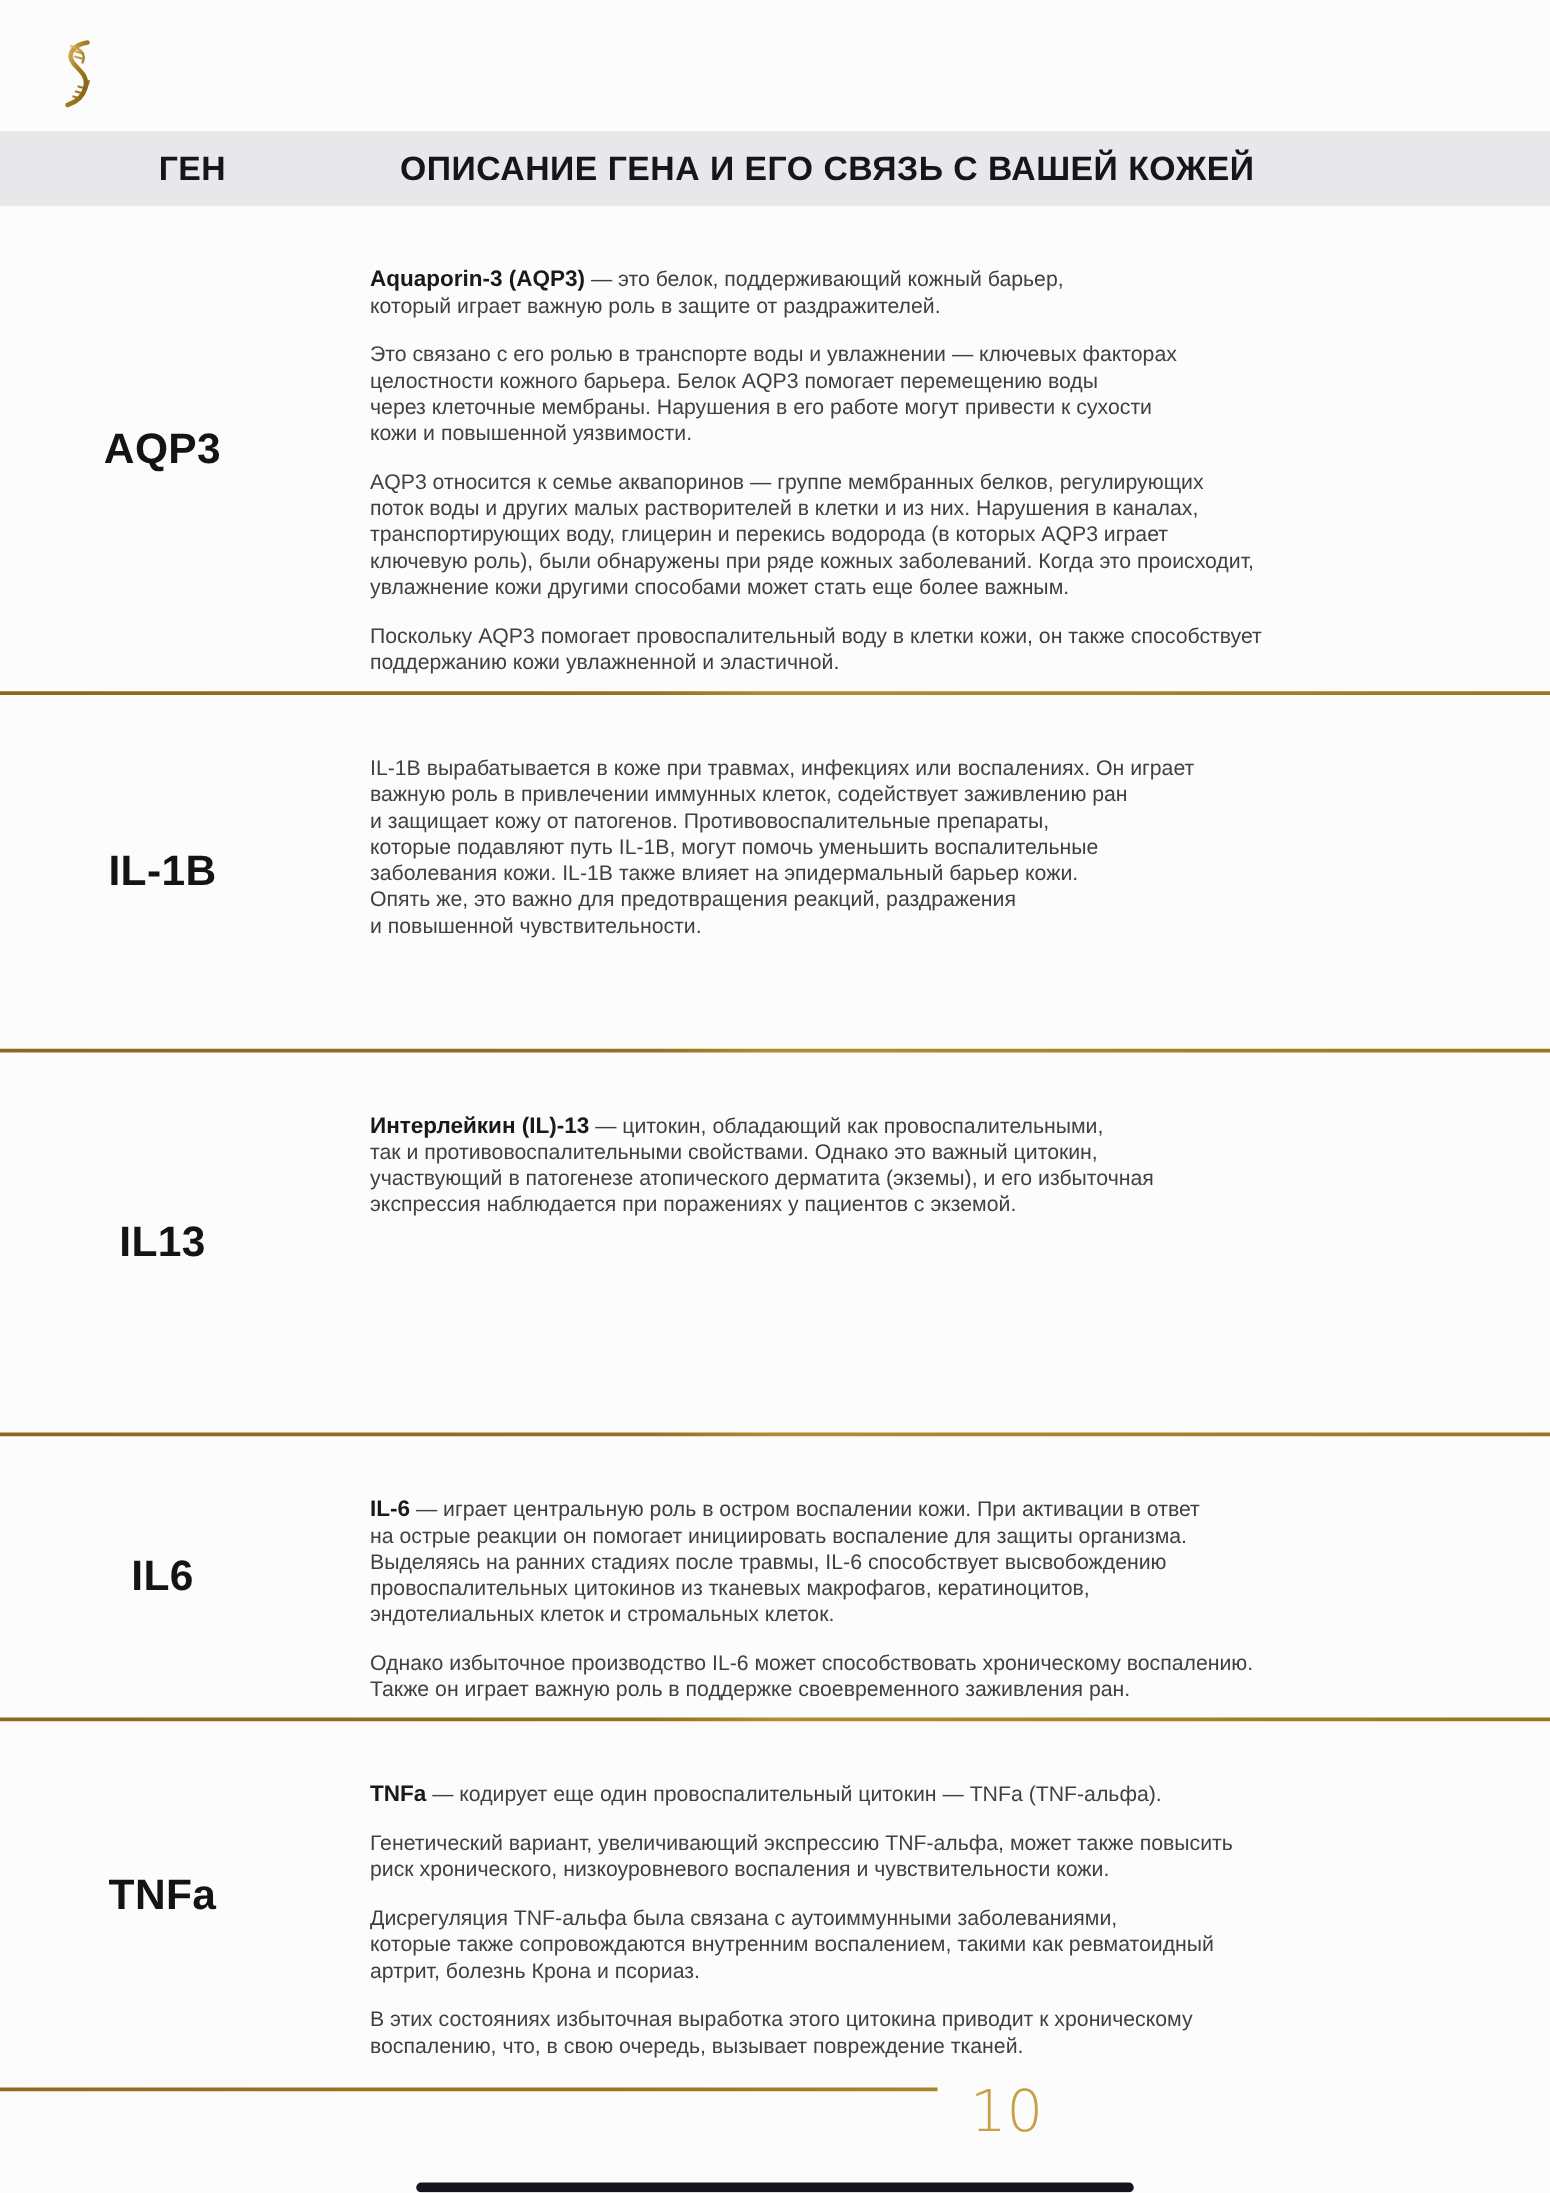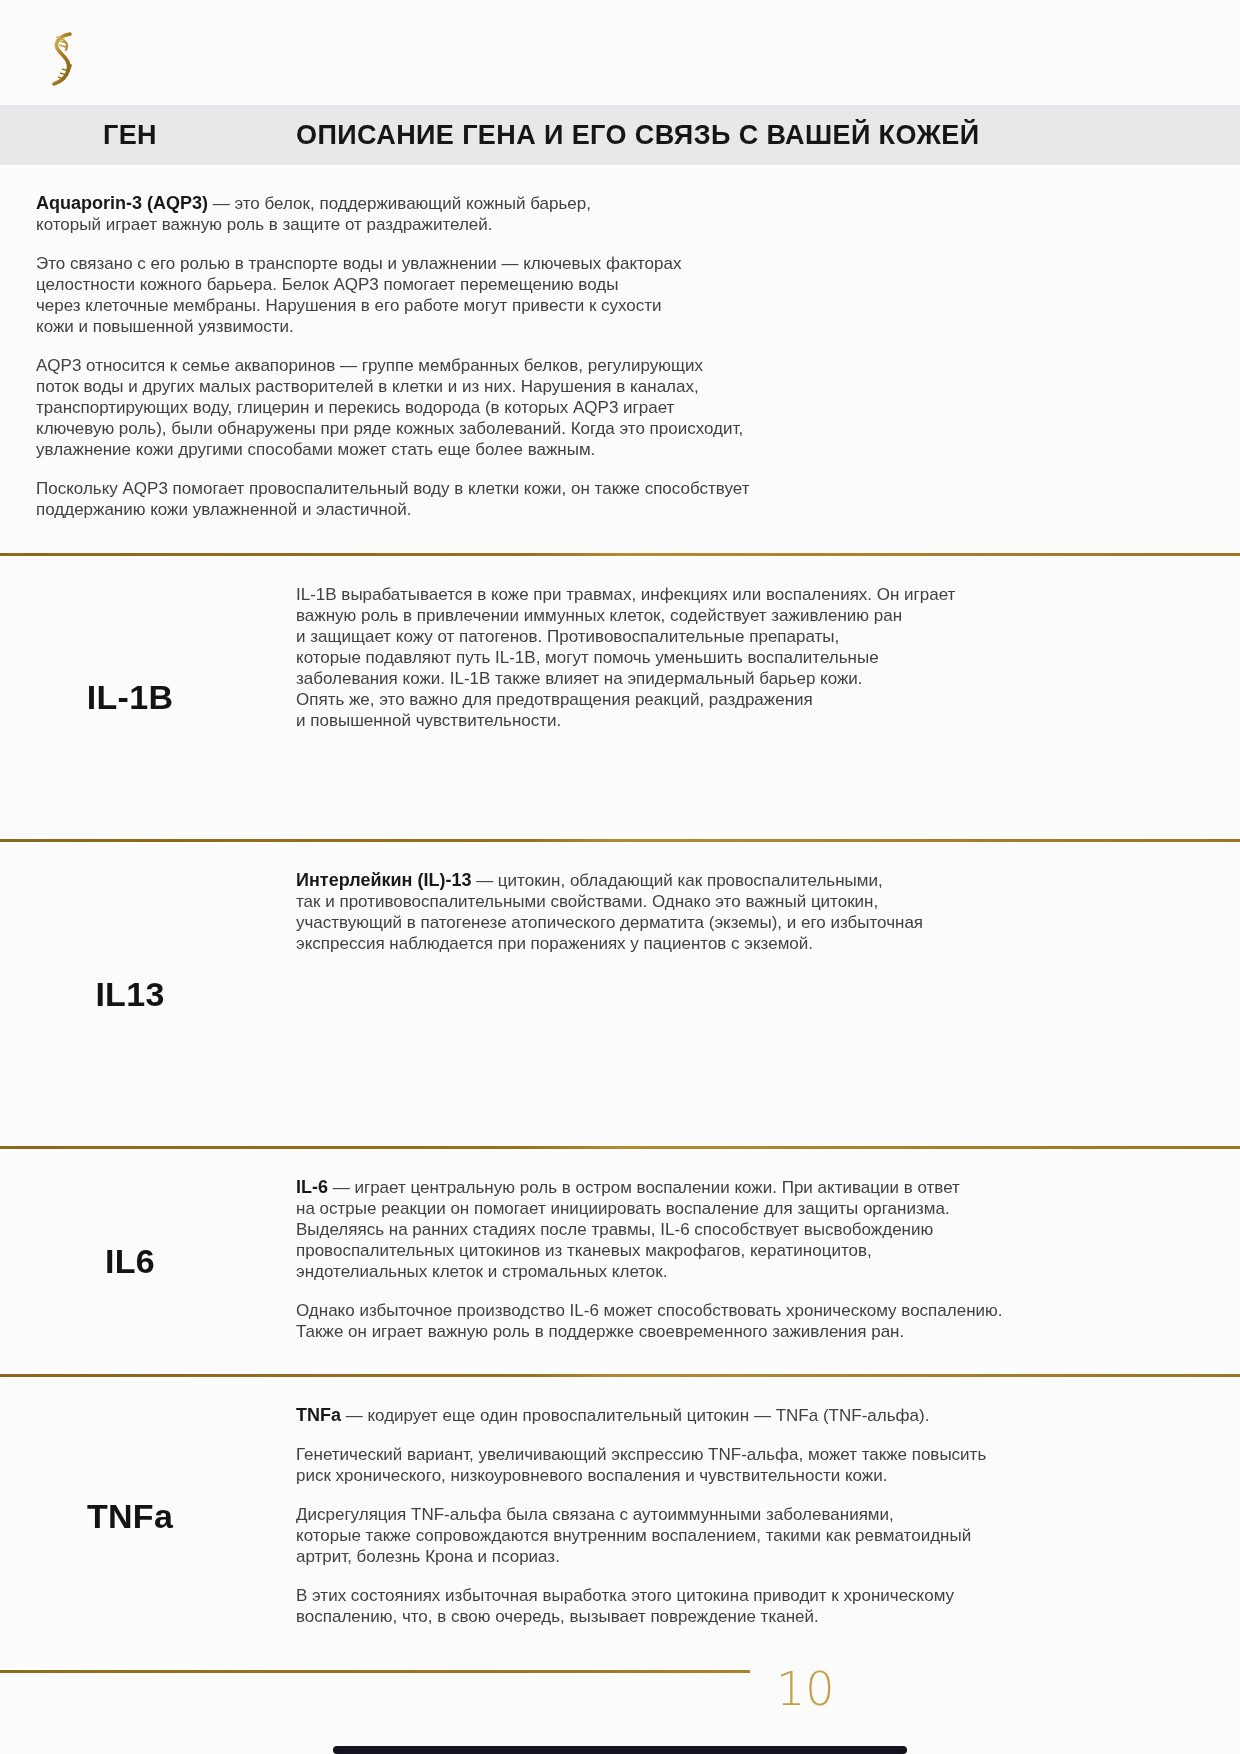--- a/index.html
+++ b/index.html
@@ -12,21 +12,21 @@
     color:#413f42;
   }
   
   .top{height:105px;position:relative;}
   .logo{position:absolute;left:47px;top:31px;}
   
   .thead{
     height:60px;background:#e8e7e9;
     display:flex;align-items:center;
     font-weight:700;color:#161518;
-    font-size:27px;letter-spacing:.4px;
+    font-size:27px;letter-spacing:.4px;padding-left:24px;
   }
   .th-gene{width:260px;text-align:center;}
   .th-desc{margin-left:36px;}
   
   .gene-row{
     display:flex;align-items:center;
     box-sizing:border-box;
     border-bottom:3px solid #96731f;
     border-image:linear-gradient(90deg,#8c681c 0%,#957020 42%,#b28b35 50%,#9a7623 100%) 1;
   }
@@ -39,21 +39,21 @@
     width:260px;flex:0 0 260px;
     text-align:center;
     font-size:34px;font-weight:700;color:#141316;
     letter-spacing:.3px;
   }
   .gene-description{
     margin-left:36px;
     width:864px;
     align-self:flex-start;
     padding-top:28px;
-    font-size:17px;line-height:21px;
+    font-size:17px;line-height:21px;margin-top:20px;
   }
   .gene-description p{
     margin:0 0 18px 0;
     white-space:pre-line;
   }
   .gene-description p:last-child{margin-bottom:0;}
   .lead{font-weight:700;color:#19181a;font-size:18px;}
   
   .footer{position:relative;height:84px;}
   .rule{
@@ -95,20 +95,21 @@
     </svg>
   </div>
 
   <div class="thead">
     <div class="th-gene">ГЕН</div>
     <div class="th-desc">ОПИСАНИЕ ГЕНА И ЕГО СВЯЗЬ С ВАШЕЙ КОЖЕЙ</div>
   </div>
 
   <main id="gene-table">
       <section class="gene-row r1">
+        <div class="gene-name">AQP3</div>
         <div class="gene-description">
           <p><span class="lead">Aquaporin-3 (AQP3)</span> — это белок, поддерживающий кожный барьер,
 который играет важную роль в защите от раздражителей.</p>
           <p>Это связано с его ролью в транспорте воды и увлажнении — ключевых факторах
 целостности кожного барьера. Белок AQP3 помогает перемещению воды
 через клеточные мембраны. Нарушения в его работе могут привести к сухости
 кожи и повышенной уязвимости.</p>
           <p>AQP3 относится к семье аквапоринов — группе мембранных белков, регулирующих
 поток воды и других малых растворителей в клетки и из них. Нарушения в каналах,
 транспортирующих воду, глицерин и перекись водорода (в которых AQP3 играет

